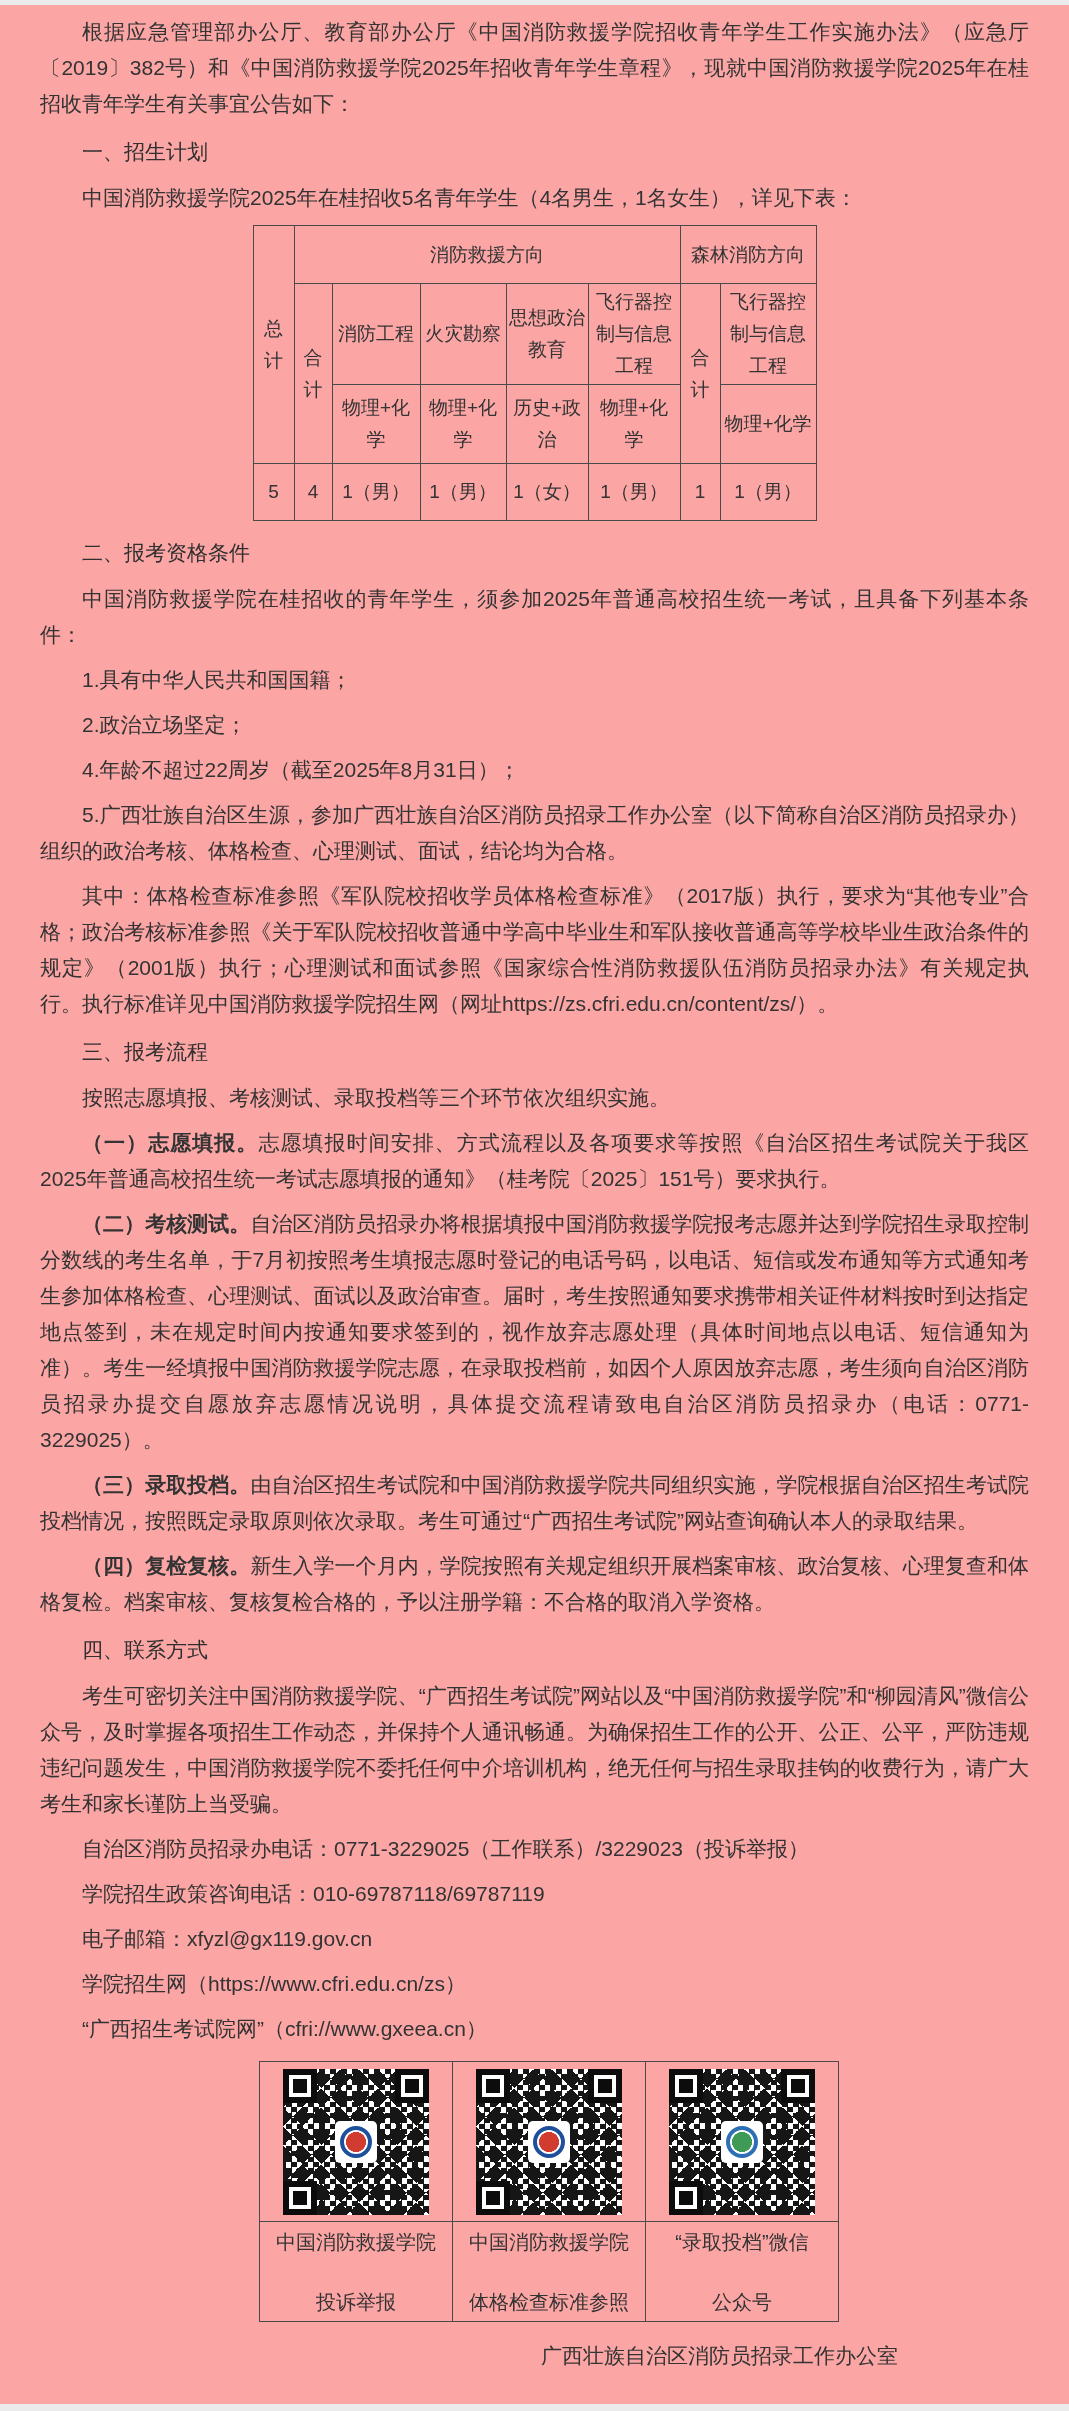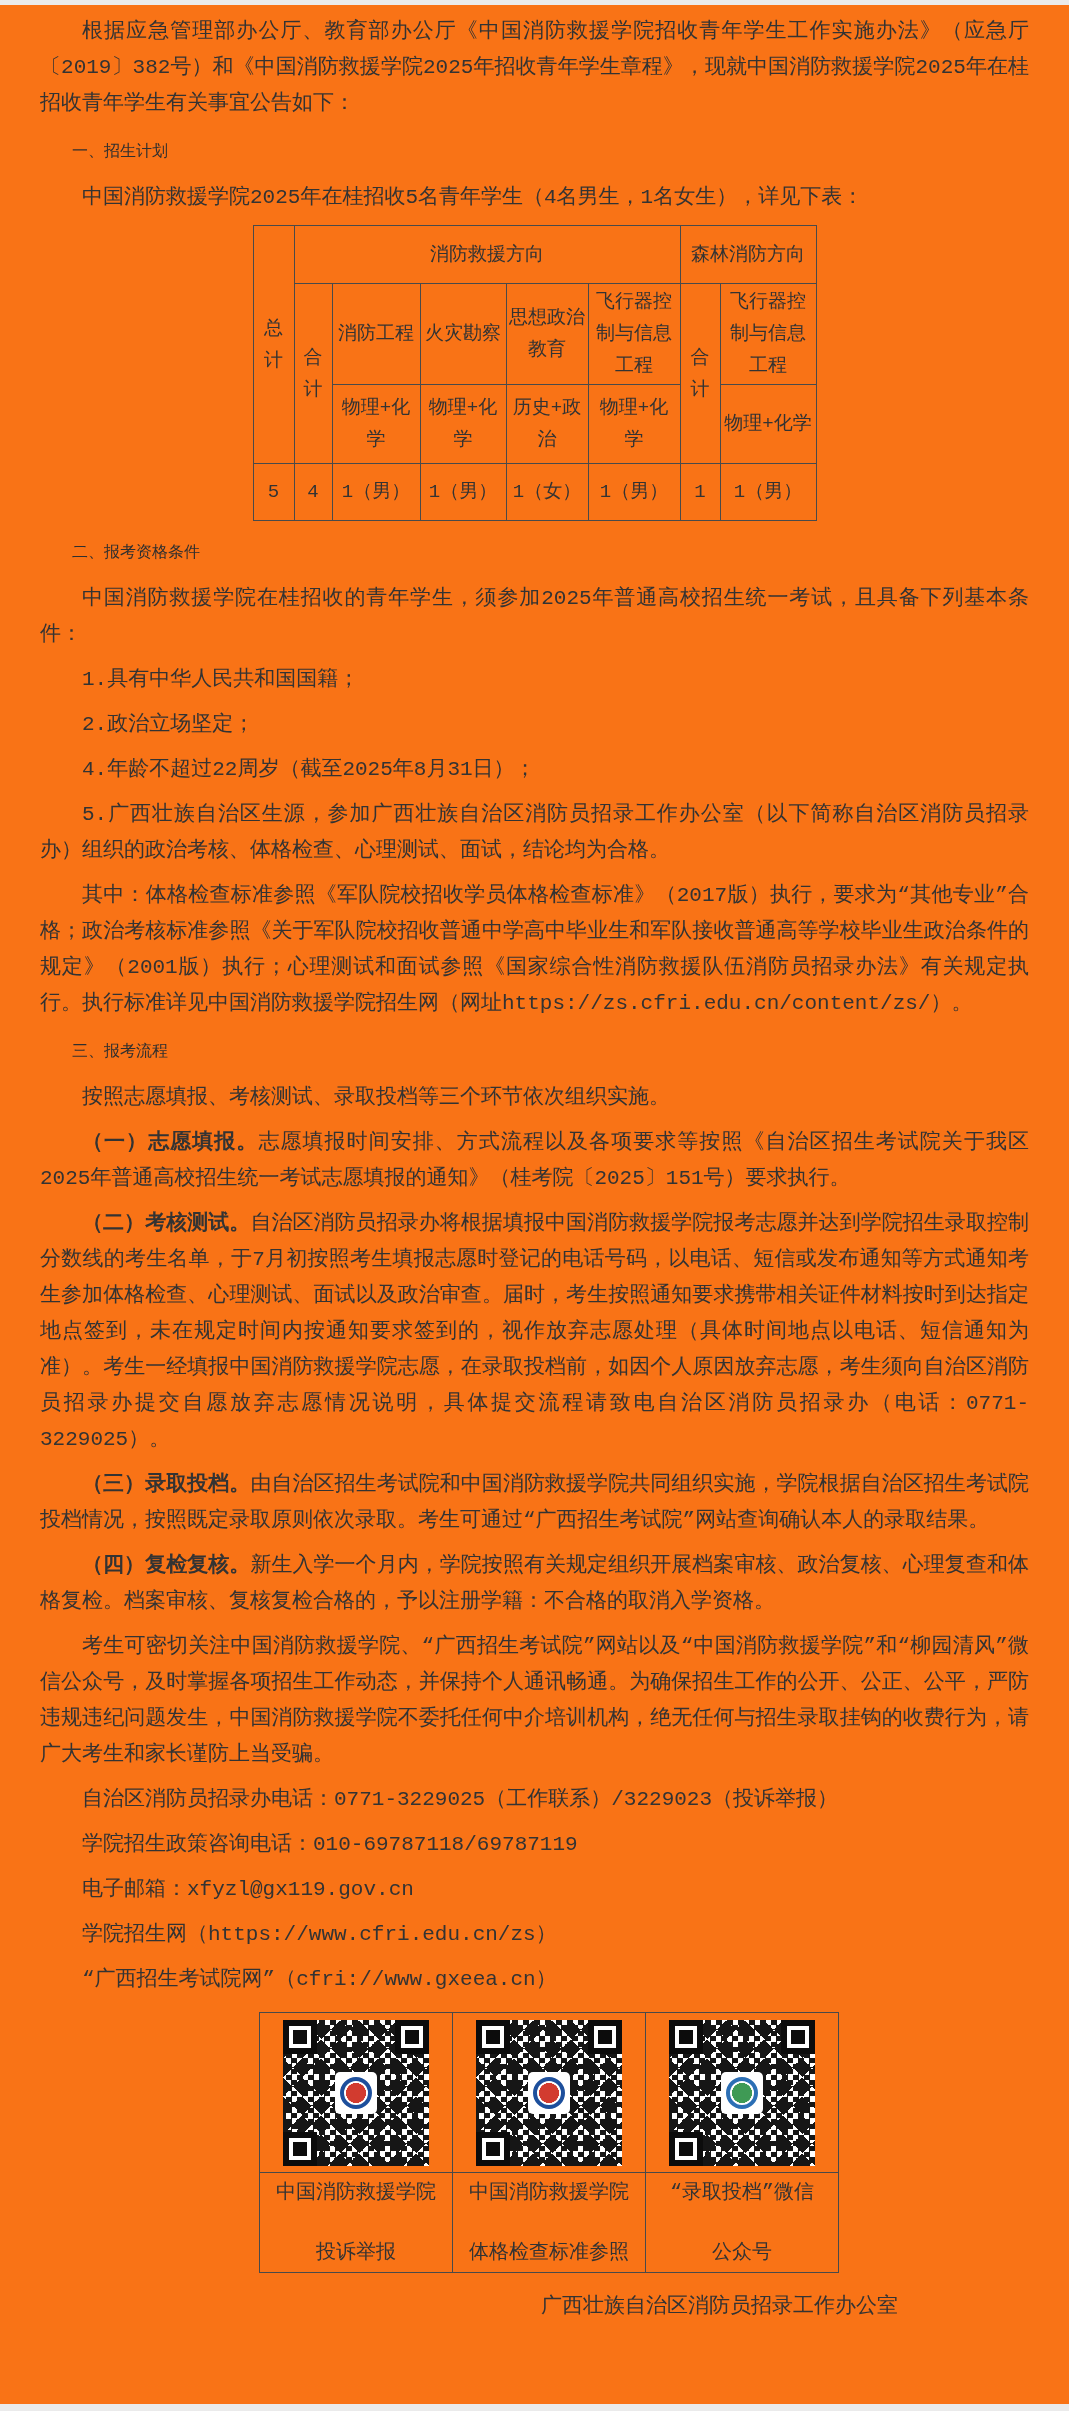--- a/index.html
+++ b/index.html
@@ -1,39 +1,39 @@
 <!DOCTYPE html>
 <html><head>
 <meta charset="utf-8">
 <style>
   html,body{margin:0;padding:0;background:#ffffff;}
   .page{
     position:relative;
     width:1069px;height:2411px;
     margin:0 auto;
-    background:#f97316;
+    background:#fca5a5;
     overflow:hidden;
-    font-family:Liberation Mono, monospace;
+    font-family:Liberation Sans, sans-serif;
     color:#333333;
     box-sizing:border-box;
     padding:14px 40px 16px 40px;
   }
   .strip{position:absolute;left:0;width:100%;background:#ebebeb;}
   .strip.top{top:0;height:5px;}
   .strip.bottom{bottom:0;height:7px;}
 
   .para{
     font-size:21px;
     line-height:36px;
     margin:0 0 9px 0;
     text-align:justify;
     text-indent:2em;
   }
   .heading{
-    font-size:16px;
+    font-size:21px;
     line-height:36px;
     margin:12px 0 10px 0;
     text-indent:2em;
     color:#2f2f2f;
   }
   .para strong{font-weight:bold;}
 
   
   table.enroll{
     border-collapse:collapse;
@@ -170,20 +170,21 @@
   <p class="para">5.广西壮族自治区生源，参加广西壮族自治区消防员招录工作办公室（以下简称自治区消防员招录办）组织的政治考核、体格检查、心理测试、面试，结论均为合格。</p>
   <p class="para">其中：体格检查标准参照《军队院校招收学员体格检查标准》（2017版）执行，要求为“其他专业”合格；政治考核标准参照《关于军队院校招收普通中学高中毕业生和军队接收普通高等学校毕业生政治条件的规定》（2001版）执行；心理测试和面试参照《国家综合性消防救援队伍消防员招录办法》有关规定执行。执行标准详见中国消防救援学院招生网（网址https://zs.cfri.edu.cn/content/zs/）。</p>
 
   <p class="heading">三、报考流程</p>
   <p class="para">按照志愿填报、考核测试、录取投档等三个环节依次组织实施。</p>
   <p class="para"><strong>（一）志愿填报。</strong><span>志愿填报时间安排、方式流程以及各项要求等按照《自治区招生考试院关于我区2025年普通高校招生统一考试志愿填报的通知》（桂考院〔2025〕151号）要求执行。</span></p>
   <p class="para"><strong>（二）考核测试。</strong><span>自治区消防员招录办将根据填报中国消防救援学院报考志愿并达到学院招生录取控制分数线的考生名单，于7月初按照考生填报志愿时登记的电话号码，以电话、短信或发布通知等方式通知考生参加体格检查、心理测试、面试以及政治审查。届时，考生按照通知要求携带相关证件材料按时到达指定地点签到，未在规定时间内按通知要求签到的，视作放弃志愿处理（具体时间地点以电话、短信通知为准）。考生一经填报中国消防救援学院志愿，在录取投档前，如因个人原因放弃志愿，考生须向自治区消防员招录办提交自愿放弃志愿情况说明，具体提交流程请致电自治区消防员招录办（电话：0771-3229025）。</span></p>
   <p class="para"><strong>（三）录取投档。</strong><span>由自治区招生考试院和中国消防救援学院共同组织实施，学院根据自治区招生考试院投档情况，按照既定录取原则依次录取。考生可通过“广西招生考试院”网站查询确认本人的录取结果。</span></p>
   <p class="para"><strong>（四）复检复核。</strong><span>新生入学一个月内，学院按照有关规定组织开展档案审核、政治复核、心理复查和体格复检。档案审核、复核复检合格的，予以注册学籍：不合格的取消入学资格。</span></p>
 
+  <p class="heading">四、联系方式</p>
   <p class="para">考生可密切关注中国消防救援学院、“广西招生考试院”网站以及“中国消防救援学院”和“柳园清风”微信公众号，及时掌握各项招生工作动态，并保持个人通讯畅通。为确保招生工作的公开、公正、公平，严防违规违纪问题发生，中国消防救援学院不委托任何中介培训机构，绝无任何与招生录取挂钩的收费行为，请广大考生和家长谨防上当受骗。</p>
   <p class="para">自治区消防员招录办电话：0771-3229025（工作联系）/3229023（投诉举报）</p>
   <p class="para">学院招生政策咨询电话：010-69787118/69787119</p>
   <p class="para">电子邮箱：xfyzl@gx119.gov.cn</p>
   <p class="para">学院招生网（https://www.cfri.edu.cn/zs）</p>
   <p class="para">“广西招生考试院网”（cfri://www.gxeea.cn）</p>
 
   <div class="qr-table">
     <div class="qr-cell">
       <div class="qr">

